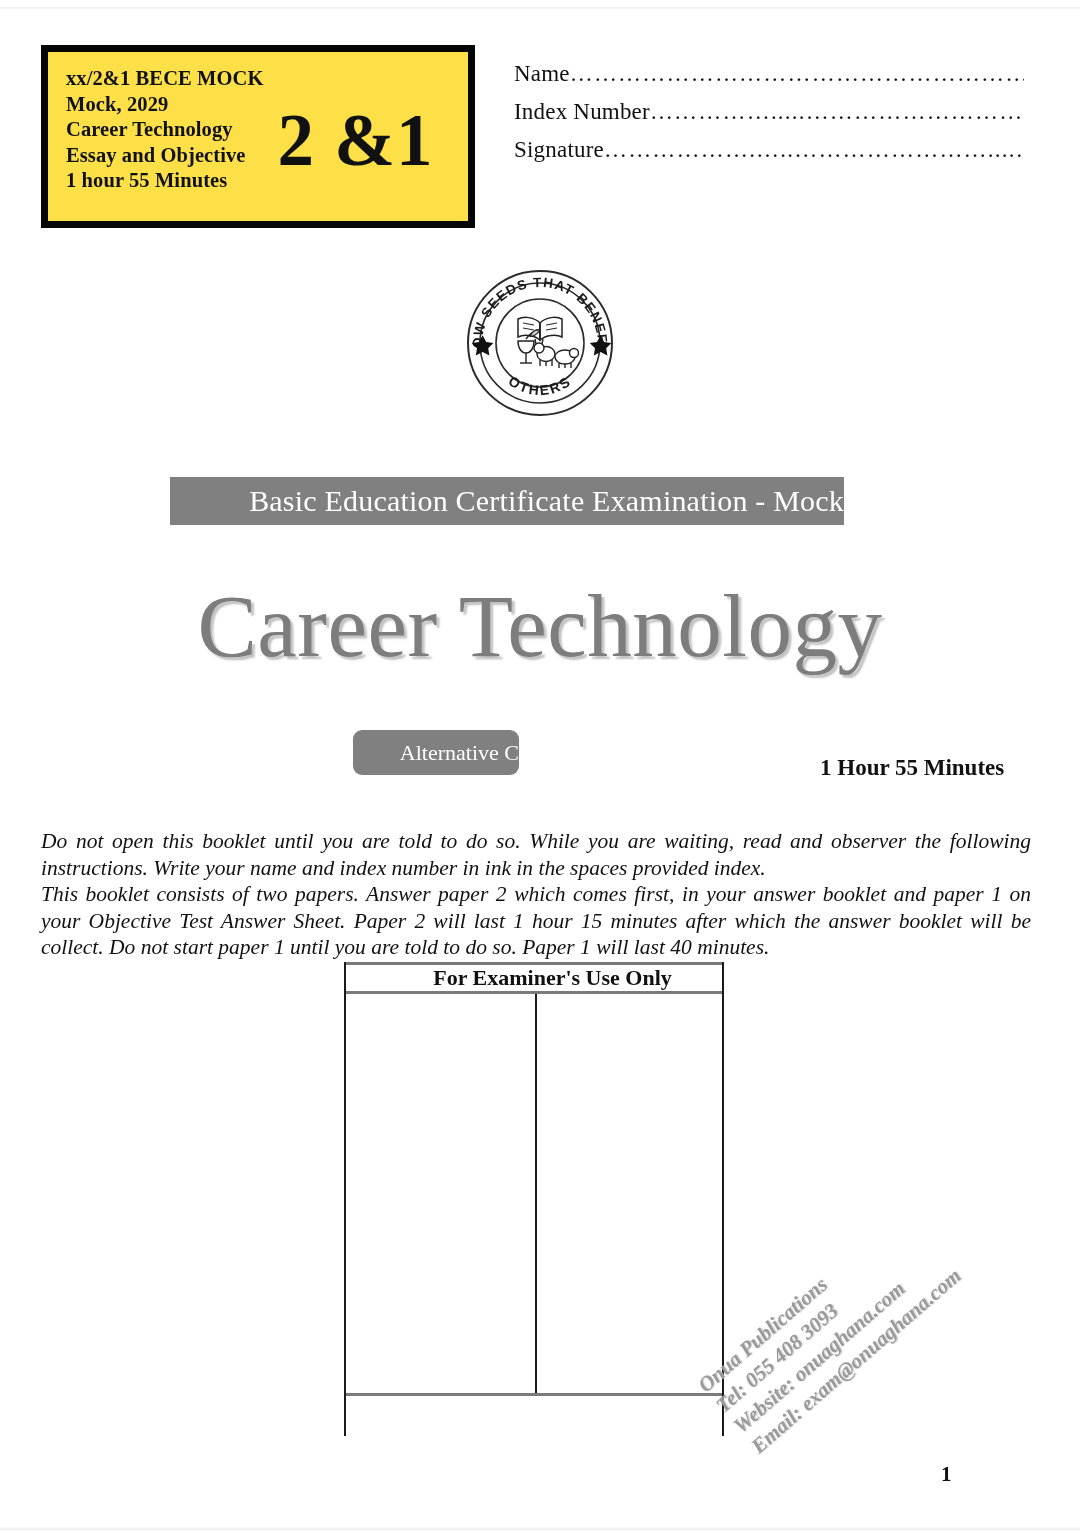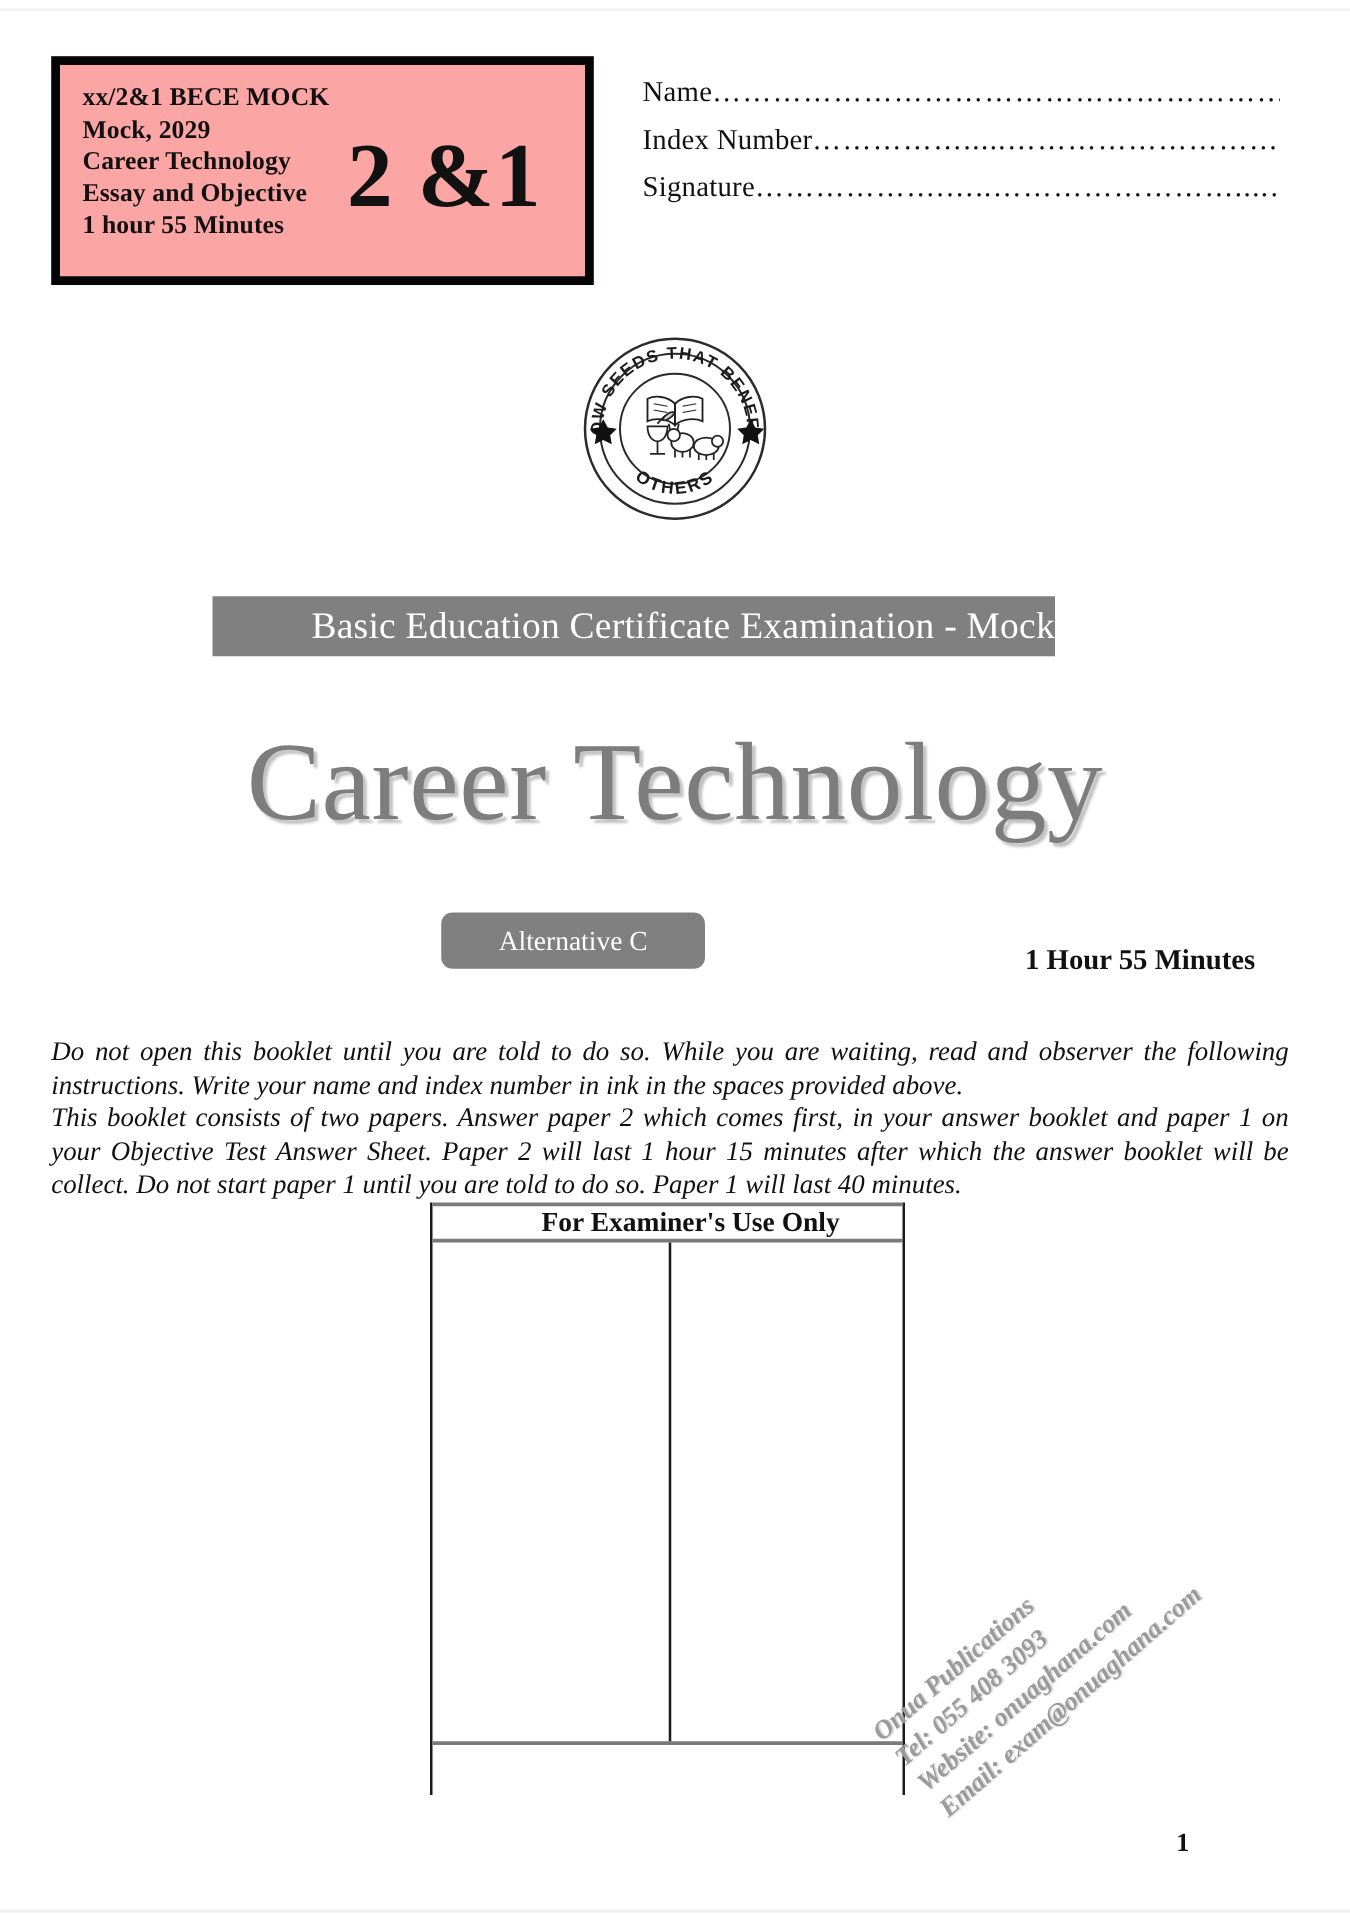--- a/index.html
+++ b/index.html
@@ -36,21 +36,21 @@
   }
 
   
   .code-box {
     position: absolute;
     left: 41px;
     top: 45px;
     width: 434px;
     height: 183px;
     border: 7px solid #050505;
-    background: #fca5a5;
+    background: #fde047;
     box-sizing: border-box;
     display: flex;
     align-items: flex-start;
   }
   .code-lines {
     padding: 14px 0 0 18px;
     font-weight: bold;
     font-size: 20.5px;
     line-height: 25.5px;
     letter-spacing: 0.1px;
@@ -127,29 +127,29 @@
     letter-spacing: 0.5px;
     text-shadow: 3px 3px 2px rgba(120,120,120,0.45);
     line-height: 1.08;
   }
 
   
   .alt-badge {
     position: absolute;
     left: 353px;
     top: 730px;
-    width: 211px;
+    width: 166px;
     height: 45px;
     background: #808080;
     border-radius: 9px;
     color: #ffffff;
     font-size: 22px;
     display: flex;
     align-items: center;
-    justify-content: center;
+    justify-content: flex-end;
   }
   .duration {
     position: absolute;
     left: 820px;
     top: 755px;
     font-weight: bold;
     font-size: 23px;
     white-space: nowrap;
   }
 
@@ -334,21 +334,21 @@
   </div>
 
   <div class="subject-title">Career Technology</div>
 
   <div class="alt-badge">
     <span>Alternative C</span>
   </div>
   <div class="duration">1 Hour 55 Minutes</div>
 
   <div class="instructions">
-    <p><span>Do </span><b>not</b><span> open this booklet until you are told to do so. While you are </span><b>waiting, read and observer</b><span> the following instructions. Write your </span><b>name</b><span> and </span><b>index number</b><span> in </span><b>ink in the spaces provided above</b><span>.</span></p>
+    <p><span>Do </span><b>not</b><span> open this booklet until you are told to do so. While you are </span><b>waiting, read and observer</b><span> the following instructions. Write your </span><b>name</b><span> and </span><b>index number</b><span> in </span><b>ink in the spaces provided index</b><span>.</span></p>
     <p><span>This booklet consists of two papers. Answer paper 2 which comes first, in your answer booklet and paper 1 on your Objective Test Answer Sheet. Paper 2 will last 1 hour 15 minutes after which the answer booklet will be collect. Do </span><b>not</b><span> start paper 1 until you are told to do so. Paper 1 will last 40 minutes.</span></p>
   </div>
 
   <div class="exam-table">
     <div class="et-row et-title">
       <div class="et-full">For Examiner's Use Only</div>
     </div>
     <div class="et-row et-body">
       <div class="et-c1"></div>
       <div class="et-c2"></div>

